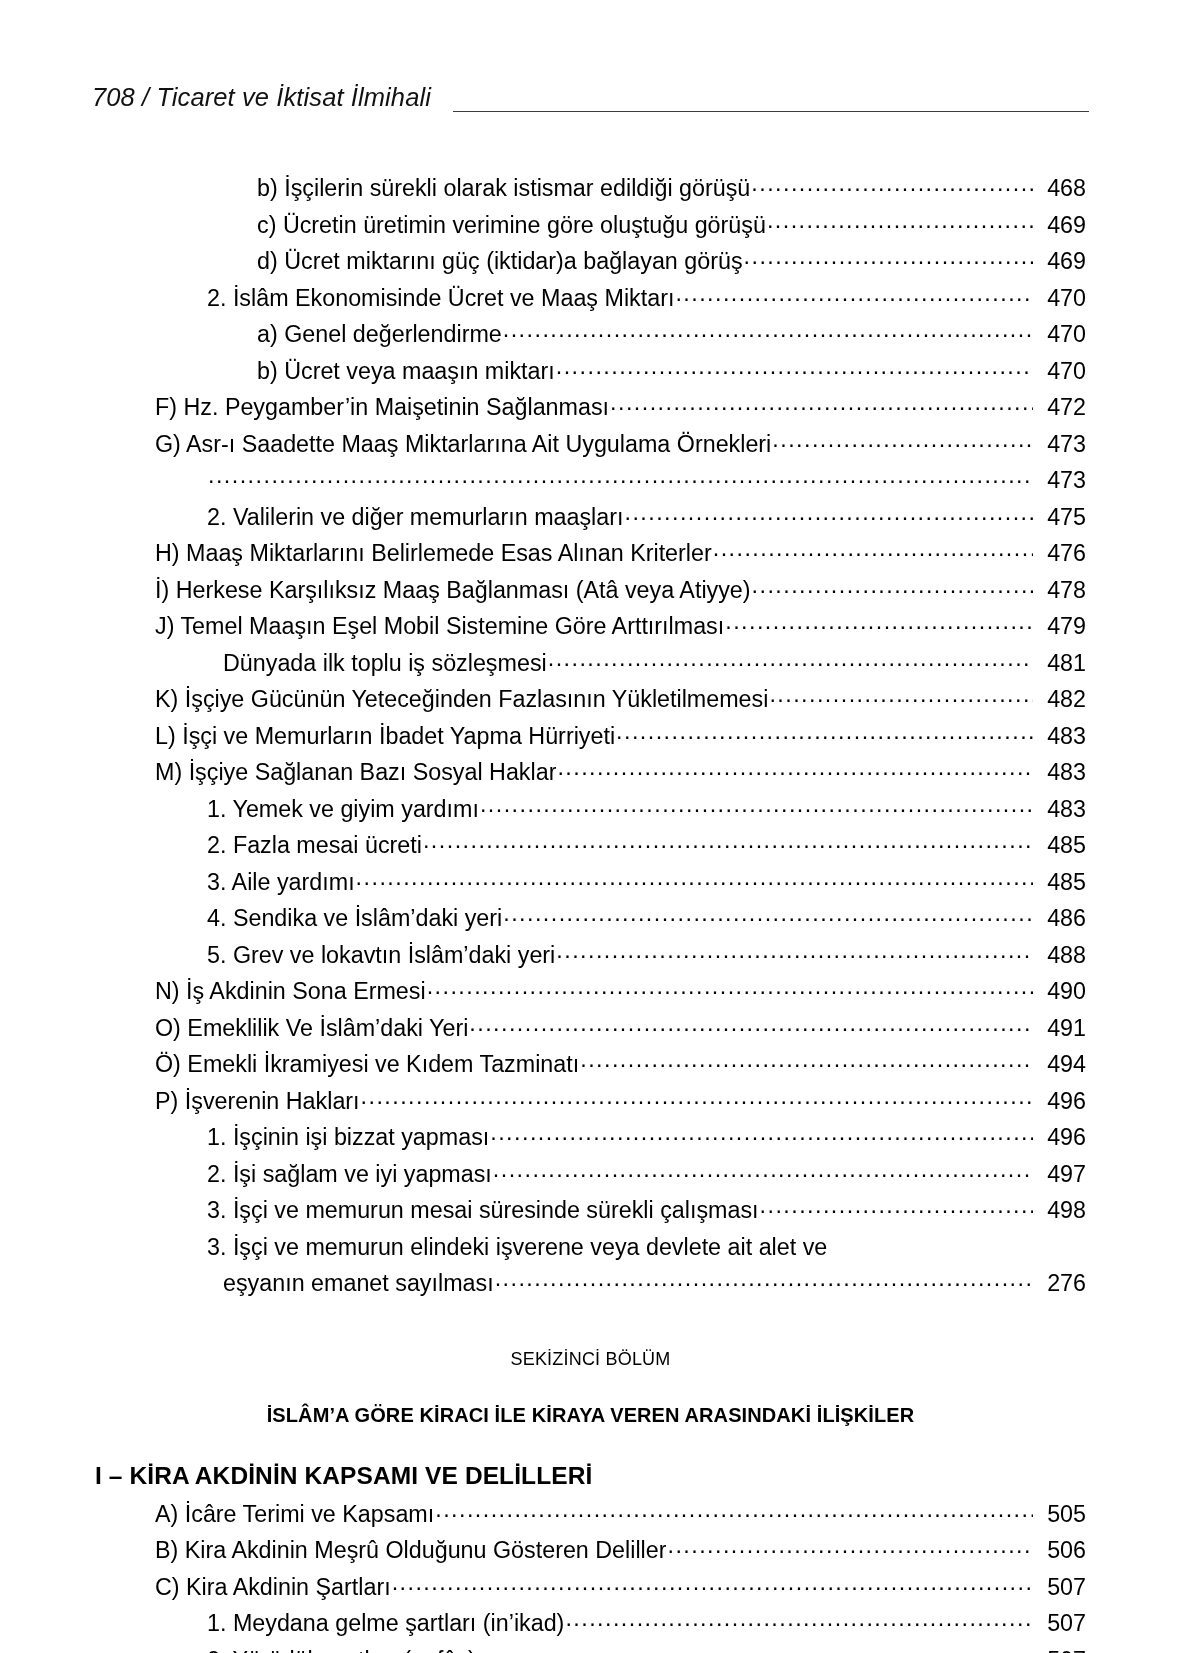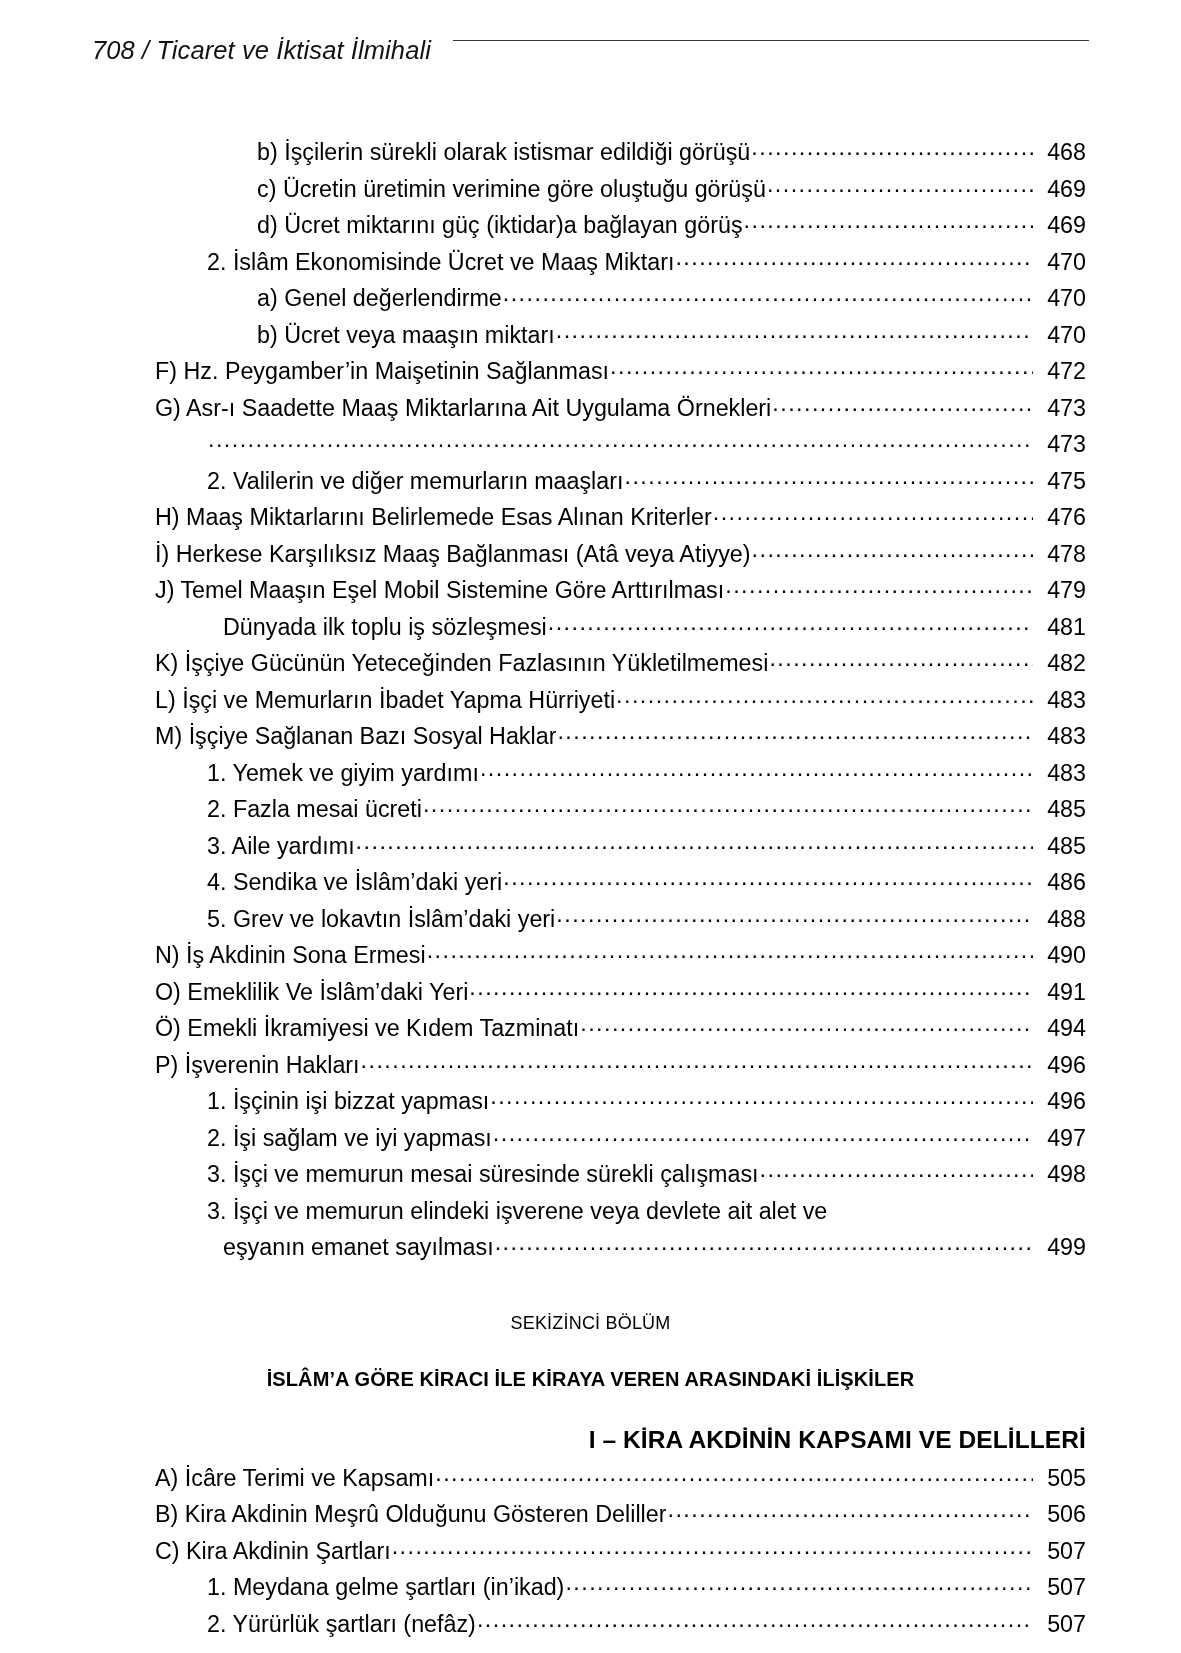--- a/index.html
+++ b/index.html
@@ -20,22 +20,22 @@
     position: relative;
     width: 1181px;
     height: 1653px;
     box-sizing: border-box;
     padding: 0;
   }
 
   
   .page-header {
     display: flex;
-    align-items: flex-start;
-    margin: 36px 92px 0 92px;
+    align-items: flex-end;
+    margin: 72px 92px 0 92px;
     height: 40px;
   }
   .page-header-text {
     font-style: italic;
     font-size: 25.5px;
     letter-spacing: 0.1px;
     white-space: nowrap;
     color: #111;
   }
   .page-header-rule {
@@ -118,21 +118,20 @@
     letter-spacing: 0.1px;
   }
 
   .section-heading {
     font-size: 24.5px;
     font-weight: bold;
     margin: 30px 0 6px 0;
     padding-left: 0px;
     letter-spacing: 0.1px;
     white-space: nowrap;
-    text-align: right;
   }
 
   .toc-group { margin-top: 0; }
 </style>
 </head>
 <body>
 
 <div class="page">
 
   <div class="page-header">
@@ -288,21 +287,21 @@
           <span class="toc-page">498</span>
         </div>
         <div class="toc-entry lvl2 nowrap-cont">
           <span class="toc-label">3. İşçi ve memurun elindeki işverene veya devlete ait alet ve</span>
           <span class="toc-leader"></span>
           <span class="toc-page"></span>
         </div>
         <div class="toc-entry lvl2b">
           <span class="toc-label">eşyanın emanet sayılması</span>
           <span class="toc-leader"></span>
-          <span class="toc-page">499</span>
+          <span class="toc-page">276</span>
         </div>
       </div>
 
     <div class="chapter-block">
       <div class="chapter-kicker">SEKİZİNCİ BÖLÜM</div>
       <div class="chapter-title">İSLÂM’A GÖRE KİRACI İLE KİRAYA VEREN ARASINDAKİ İLİŞKİLER</div>
     </div>
 
     <div class="section-heading">I – KİRA AKDİNİN KAPSAMI VE DELİLLERİ</div>
 

